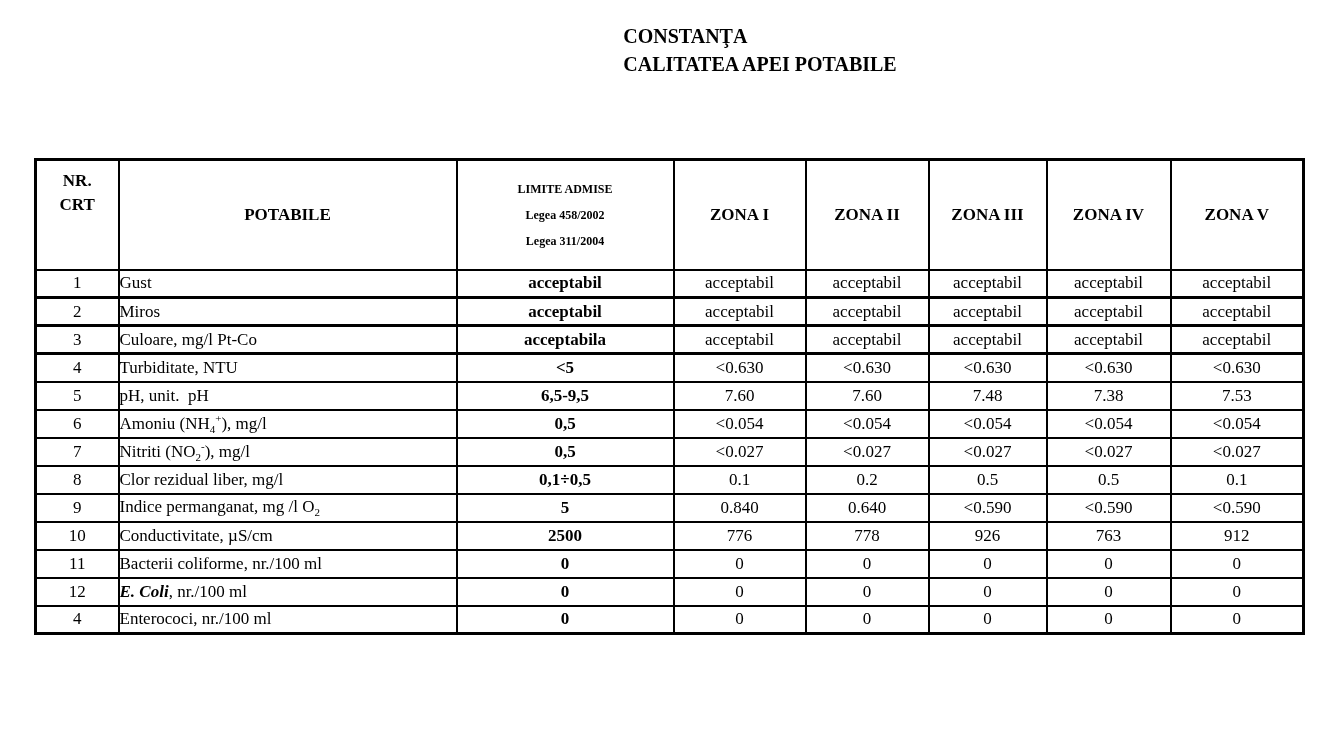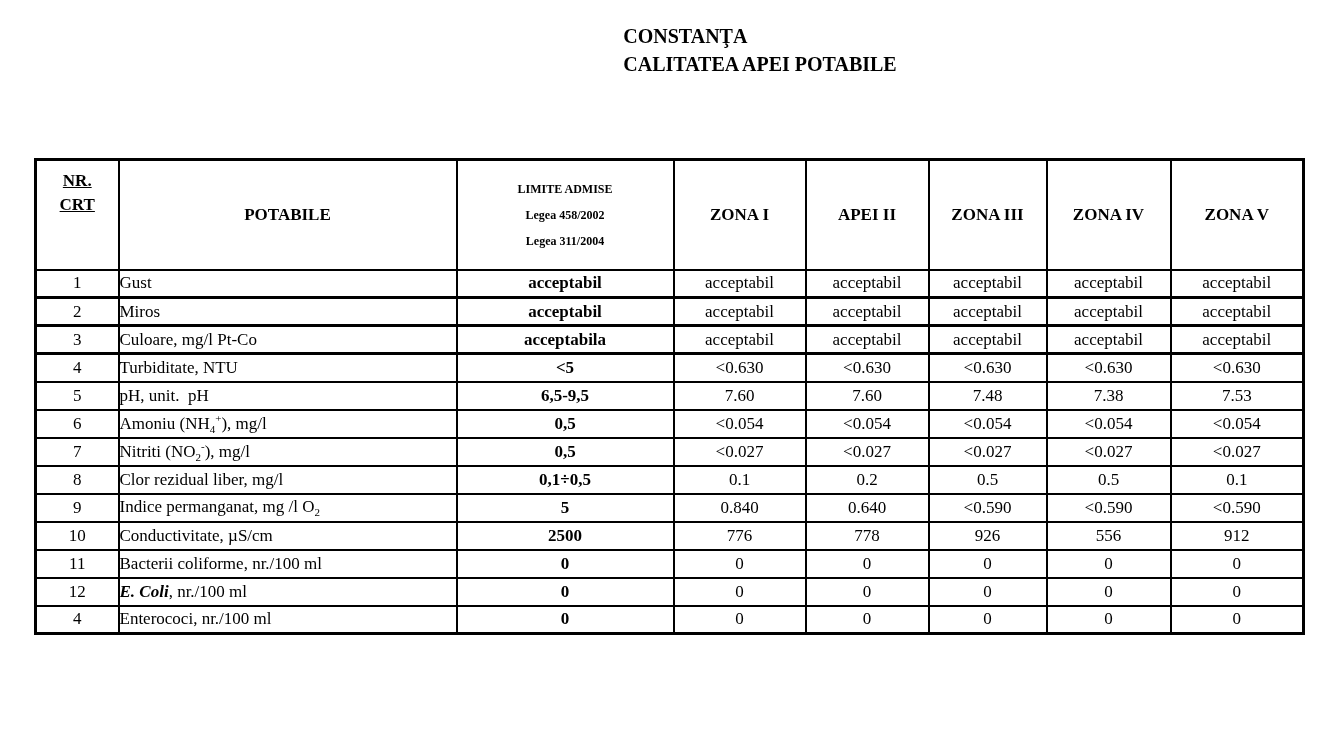--- a/index.html
+++ b/index.html
@@ -39,21 +39,21 @@
     font-size: 17px;
     overflow: hidden;
   }
   thead tr { height: 110px; }
   thead th {
     font-weight: bold;
     text-align: center;
     vertical-align: middle;
     border-bottom-width: 3px;
   }
-  thead th.nr-head { vertical-align: top; padding-top: 8px; line-height: 24px; text-decoration: underline; }
+  thead th.nr-head { vertical-align: top; padding-top: 8px; line-height: 24px; }
   thead th.limite-head { line-height: 26px; font-size: 12px; }
   tbody tr { height: 28px; }
   tbody tr.thick td { border-bottom-width: 3px; }
   td.c-nr { text-align: center; }
   td.c-param { text-align: left; padding-left: 10px; white-space: pre-wrap; margin-left: 16px; }
   td.c-limit { text-align: center; font-weight: bold; }
   td.c-zone { text-align: center; }
   sub { font-size: 11px; vertical-align: sub; }
   sup { font-size: 11px; vertical-align: super; }
   .ital { font-style: italic; font-weight: bold; }
@@ -83,21 +83,21 @@
         <div>NR.</div>
         <div>CRT</div>
       </th>
       <th>POTABILE</th>
       <th class="limite-head">
         <div>LIMITE ADMISE</div>
         <div>Legea 458/2002</div>
         <div>Legea 311/2004</div>
       </th>
       <th>ZONA I</th>
-      <th>APEI II</th>
+      <th>ZONA II</th>
       <th>ZONA III</th>
       <th>ZONA IV</th>
       <th>ZONA V</th>
     </tr>
   </thead>
   <tbody>
       <tr class="thick">
         <td class="c-nr">1</td>
         <td class="c-param"><span>Gust</span></td>
         <td class="c-limit">acceptabil</td>
@@ -187,21 +187,21 @@
         <td class="c-zone">&lt;0.590</td>
         <td class="c-zone">&lt;0.590</td>
       </tr>
       <tr>
         <td class="c-nr">10</td>
         <td class="c-param"><span>Conductivitate, µS/cm</span></td>
         <td class="c-limit">2500</td>
         <td class="c-zone">776</td>
         <td class="c-zone">778</td>
         <td class="c-zone">926</td>
-        <td class="c-zone">556</td>
+        <td class="c-zone">763</td>
         <td class="c-zone">912</td>
       </tr>
       <tr>
         <td class="c-nr">11</td>
         <td class="c-param"><span>Bacterii coliforme, nr./100 ml</span></td>
         <td class="c-limit">0</td>
         <td class="c-zone">0</td>
         <td class="c-zone">0</td>
         <td class="c-zone">0</td>
         <td class="c-zone">0</td>

